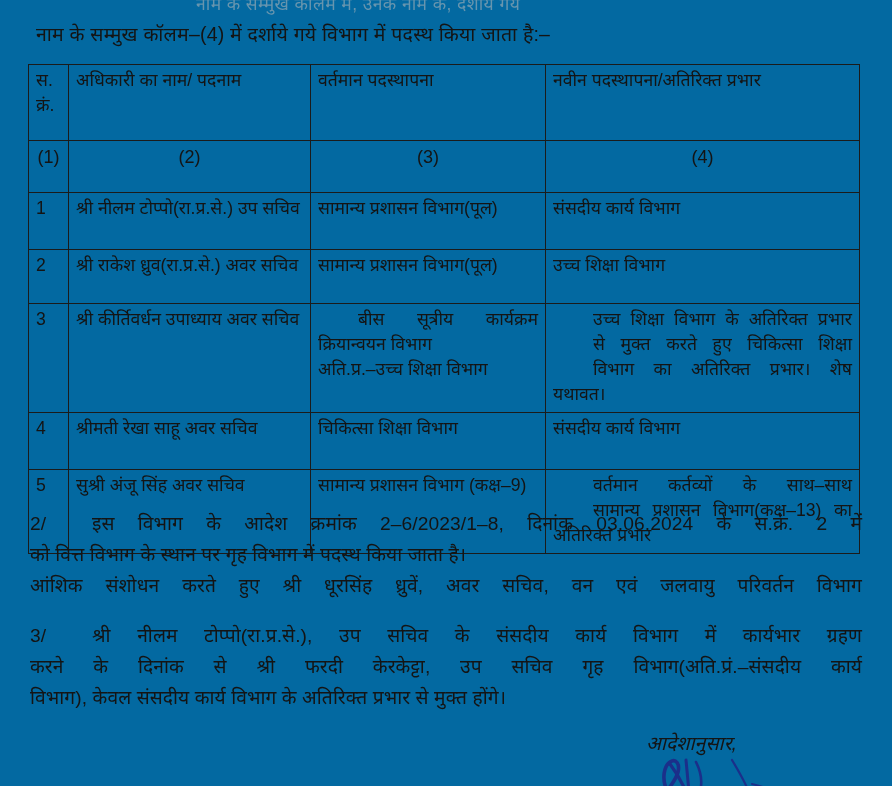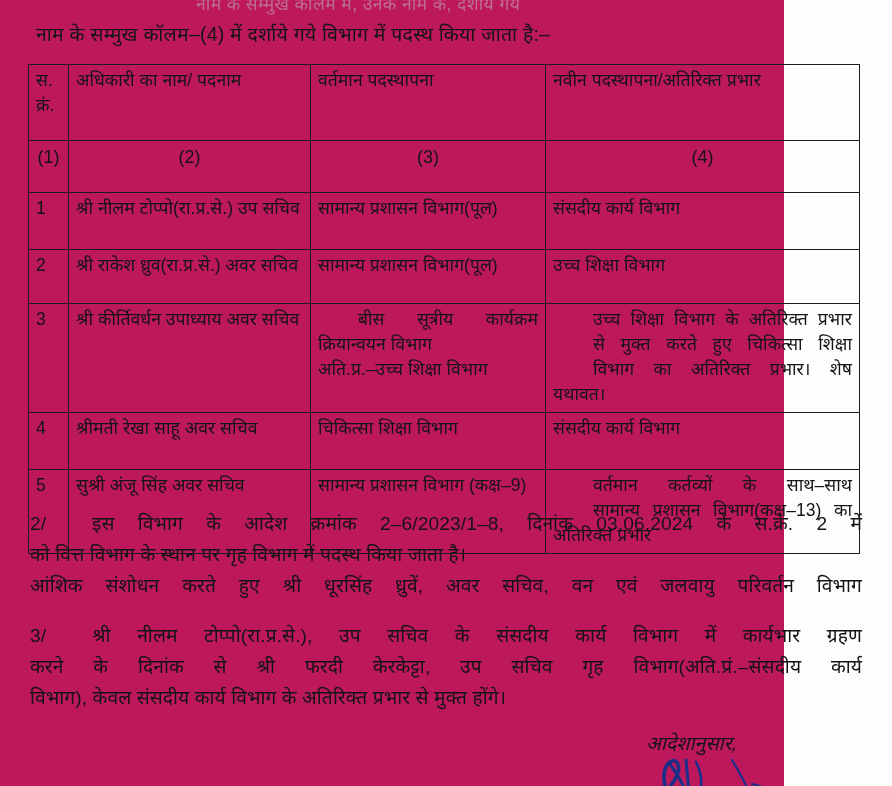--- a/index.html
+++ b/index.html
@@ -12,23 +12,23 @@
     height: 786px;
     background: #fdfdfb;
     font-family: "Liberation Sans", "DejaVu Sans", sans-serif;
     color: #141414;
     overflow: hidden;
     position: relative;
   }
 
   .page {
     position: relative;
-    width: 784px;
+    width: 892px;
     height: 786px;
-    background: #be185d;
+    background: #0369a1;
     box-sizing: border-box;
   }
 
   
   .cutoff-line {
     position: absolute;
     top: -9px;
     left: 196px;
     width: 600px;
     font-size: 17.5px;

